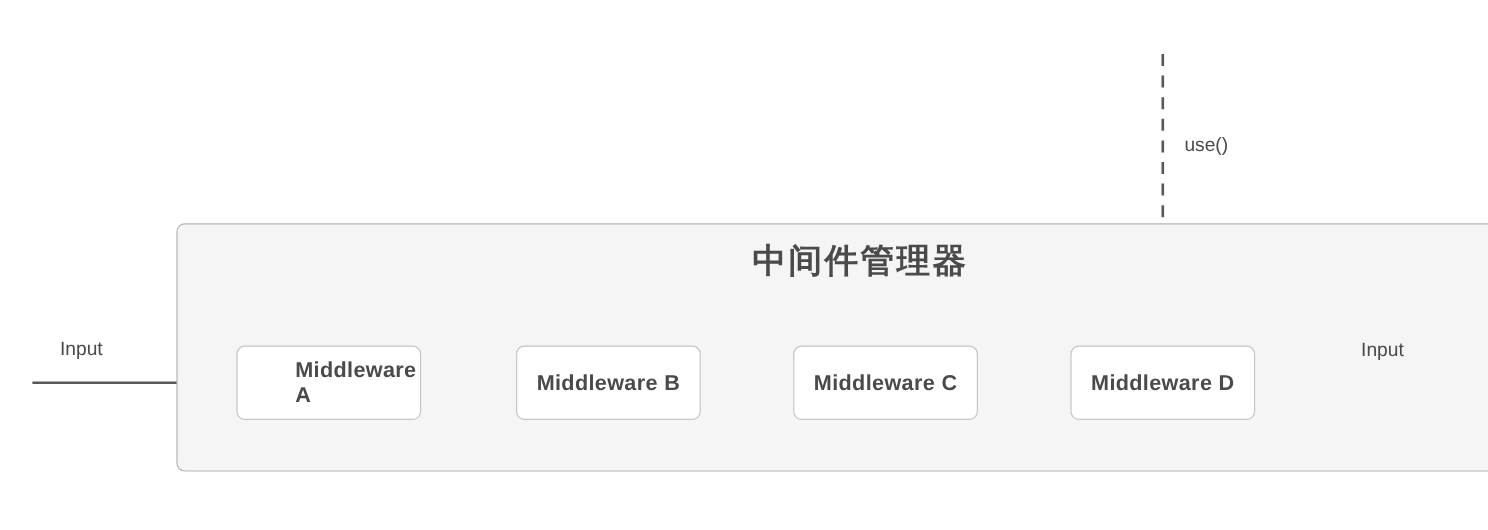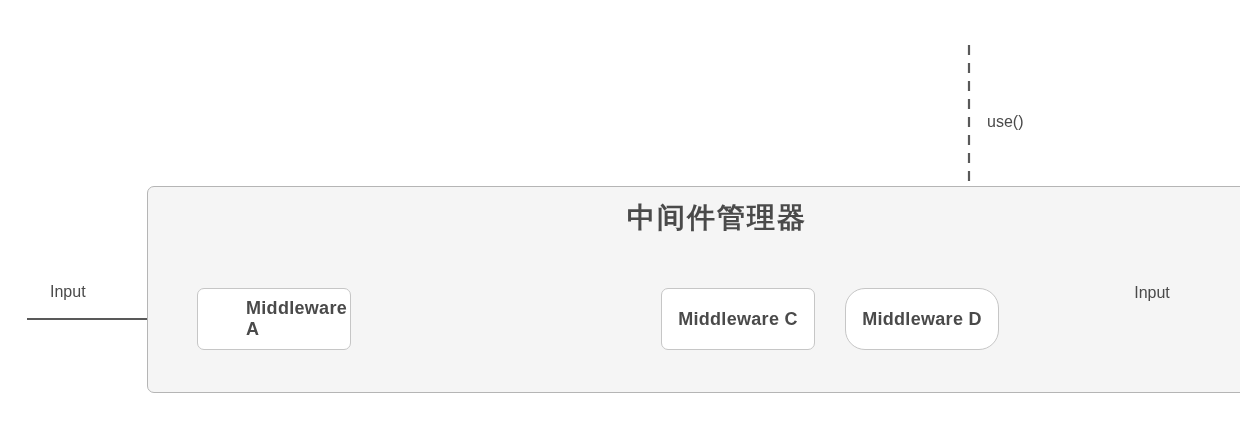--- a/index.html
+++ b/index.html
@@ -55,21 +55,21 @@
     align-items:center;
     justify-content:center;
     font-size:18px;
     font-weight:bold;
     color:var(--text, #4a4a4a);
     letter-spacing:0.3px;
   }
   .mw-a { left:197px;padding-left:48px; }
   .mw-b { left:430px; }
   .mw-c { left:661px; }
-  .mw-d { left:845px;border-radius:20px; }
+  .mw-d { left:892px; }
 
   .edge-label {
     position:absolute;
     font-size:16px;
     line-height:1;
     color:var(--text, #4a4a4a);
   }
   .lbl-input  { left:50px;  top:284px; width:90px; }
   .lbl-output { left:1107px; top:285px; width:90px; text-align:center; }
   .lbl-use    { left:987px; top:114px; }
@@ -112,20 +112,23 @@
     </g>
   </svg>
 
   <div class="manager">
     <div class="manager-title">中间件管理器</div>
   </div>
 
   <div class="mw-box mw-a">
     <span>Middleware A</span>
   </div>
+  <div class="mw-box mw-b">
+    <span>Middleware B</span>
+  </div>
   <div class="mw-box mw-c">
     <span>Middleware C</span>
   </div>
   <div class="mw-box mw-d">
     <span>Middleware D</span>
   </div>
 
   <div class="edge-label lbl-input">Input</div>
   <div class="edge-label lbl-output">Input</div>
   <div class="edge-label lbl-use">use()</div>

